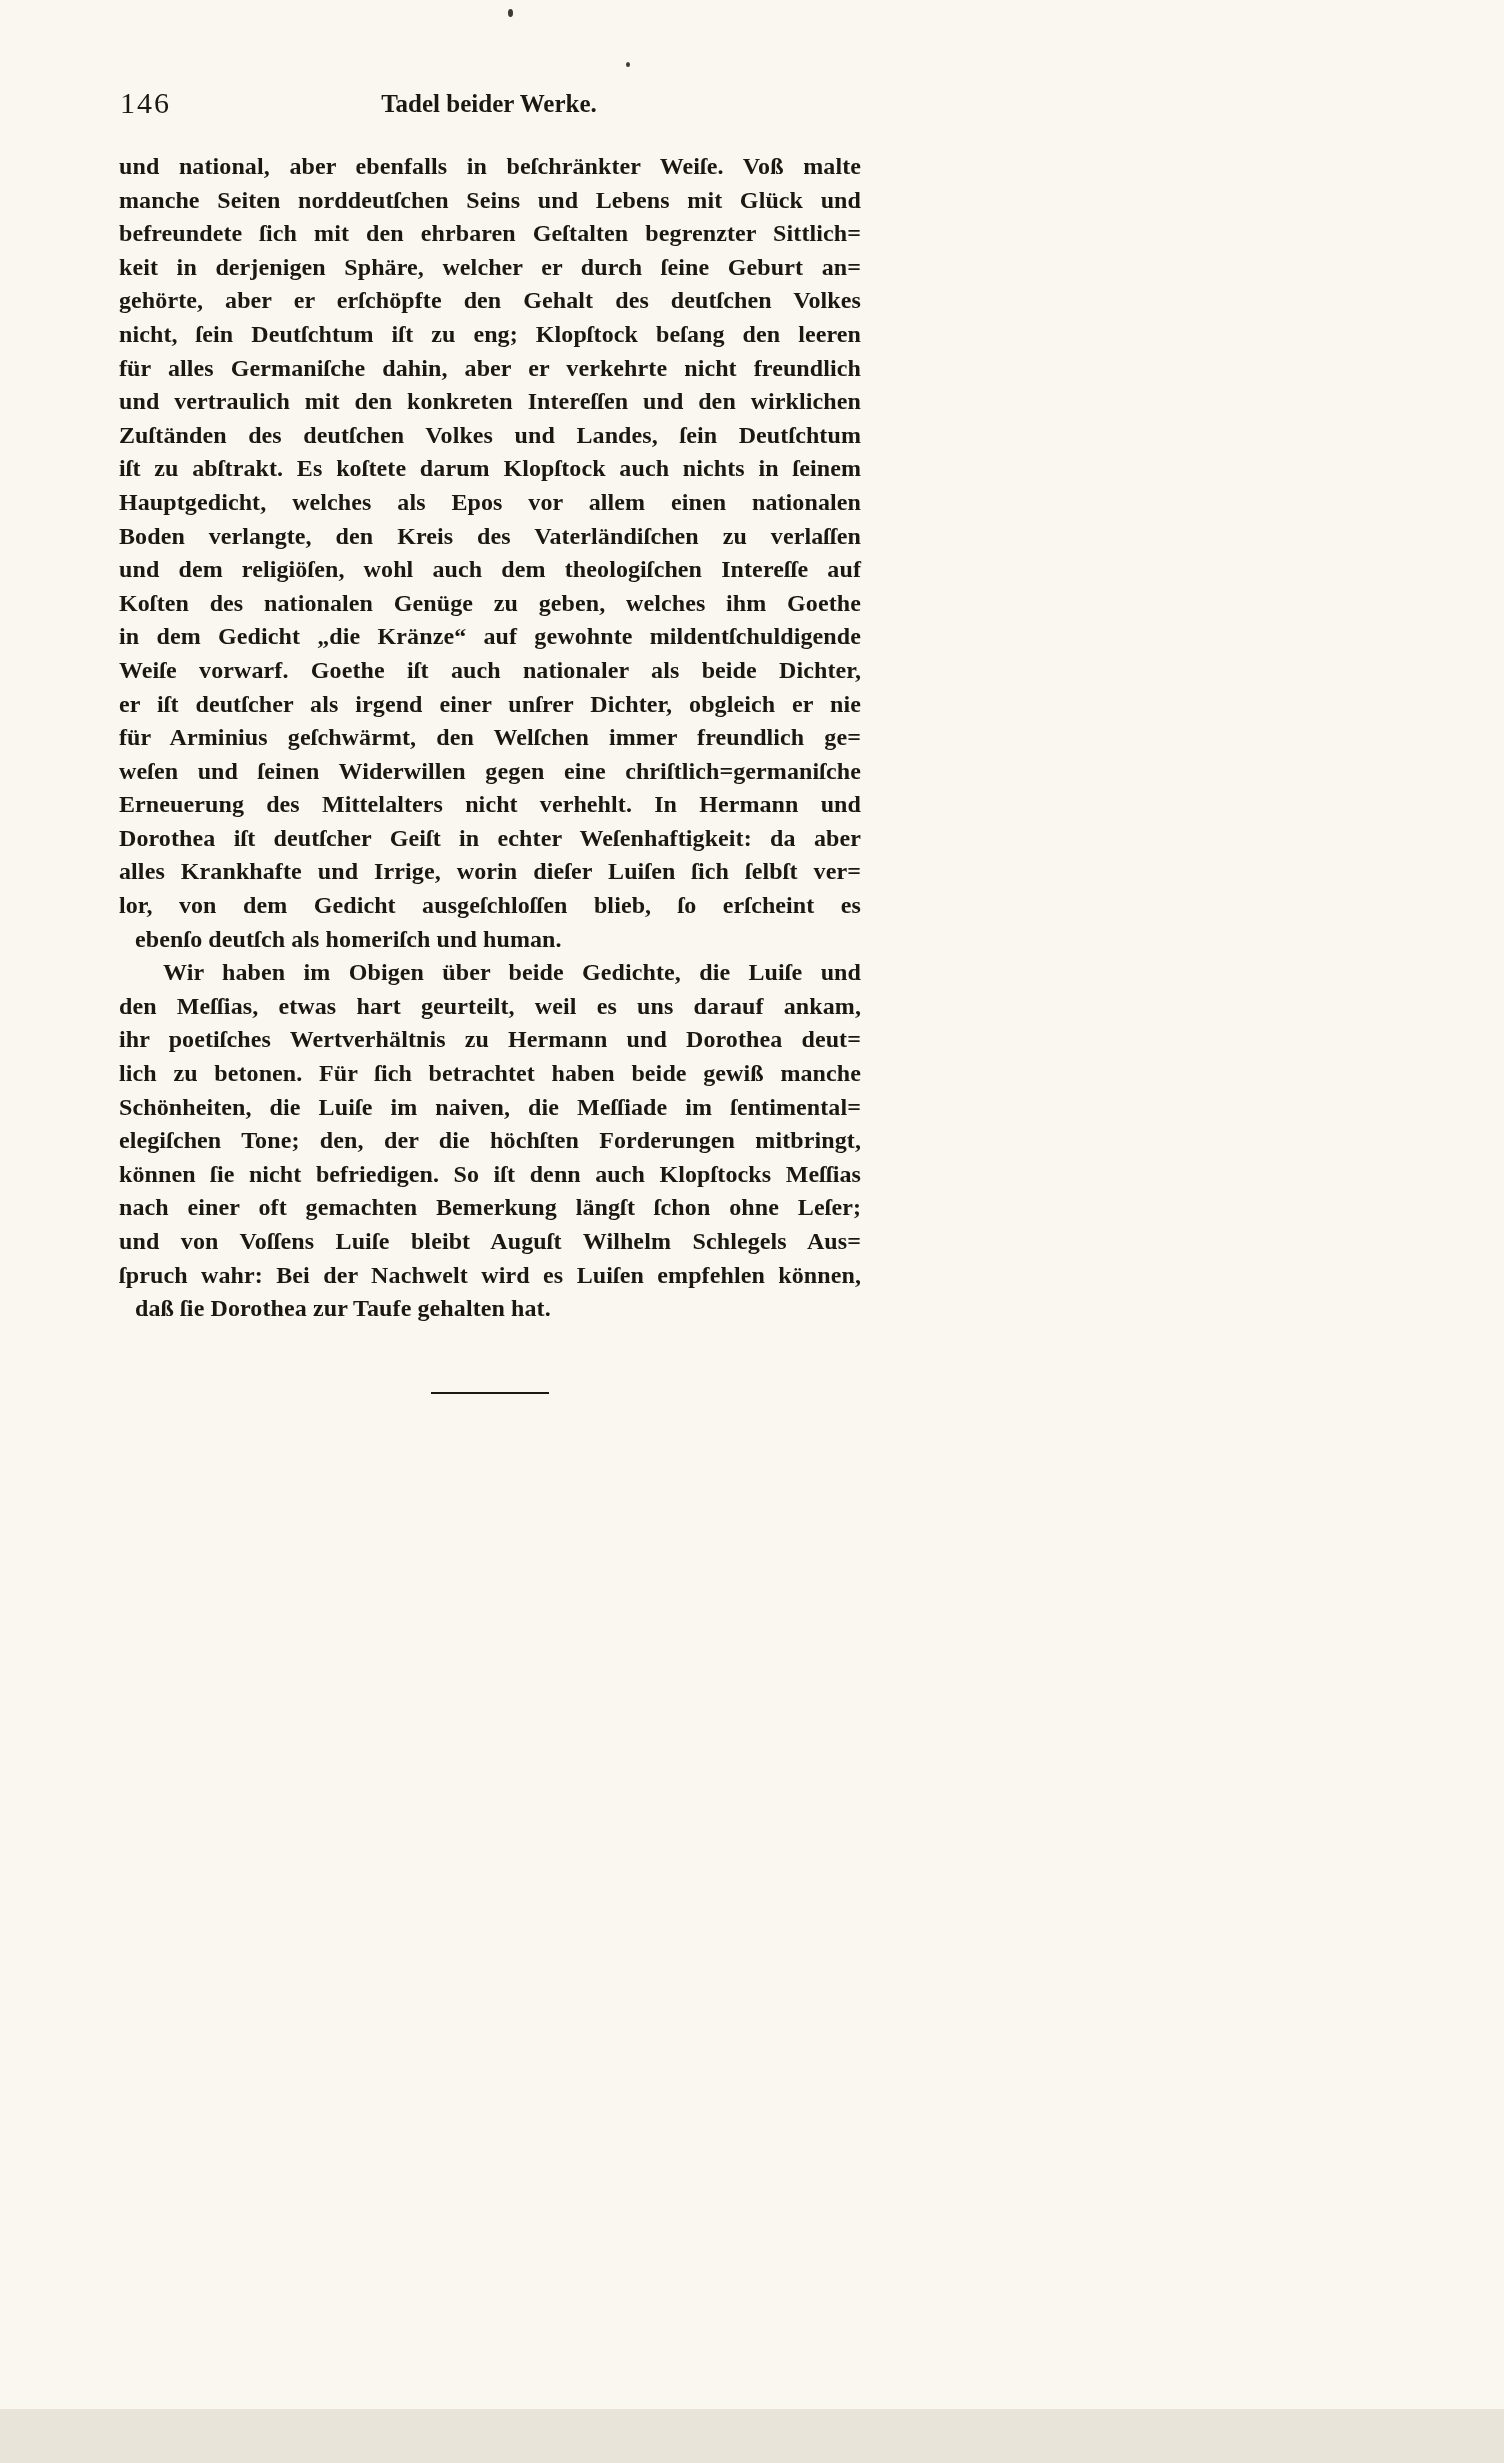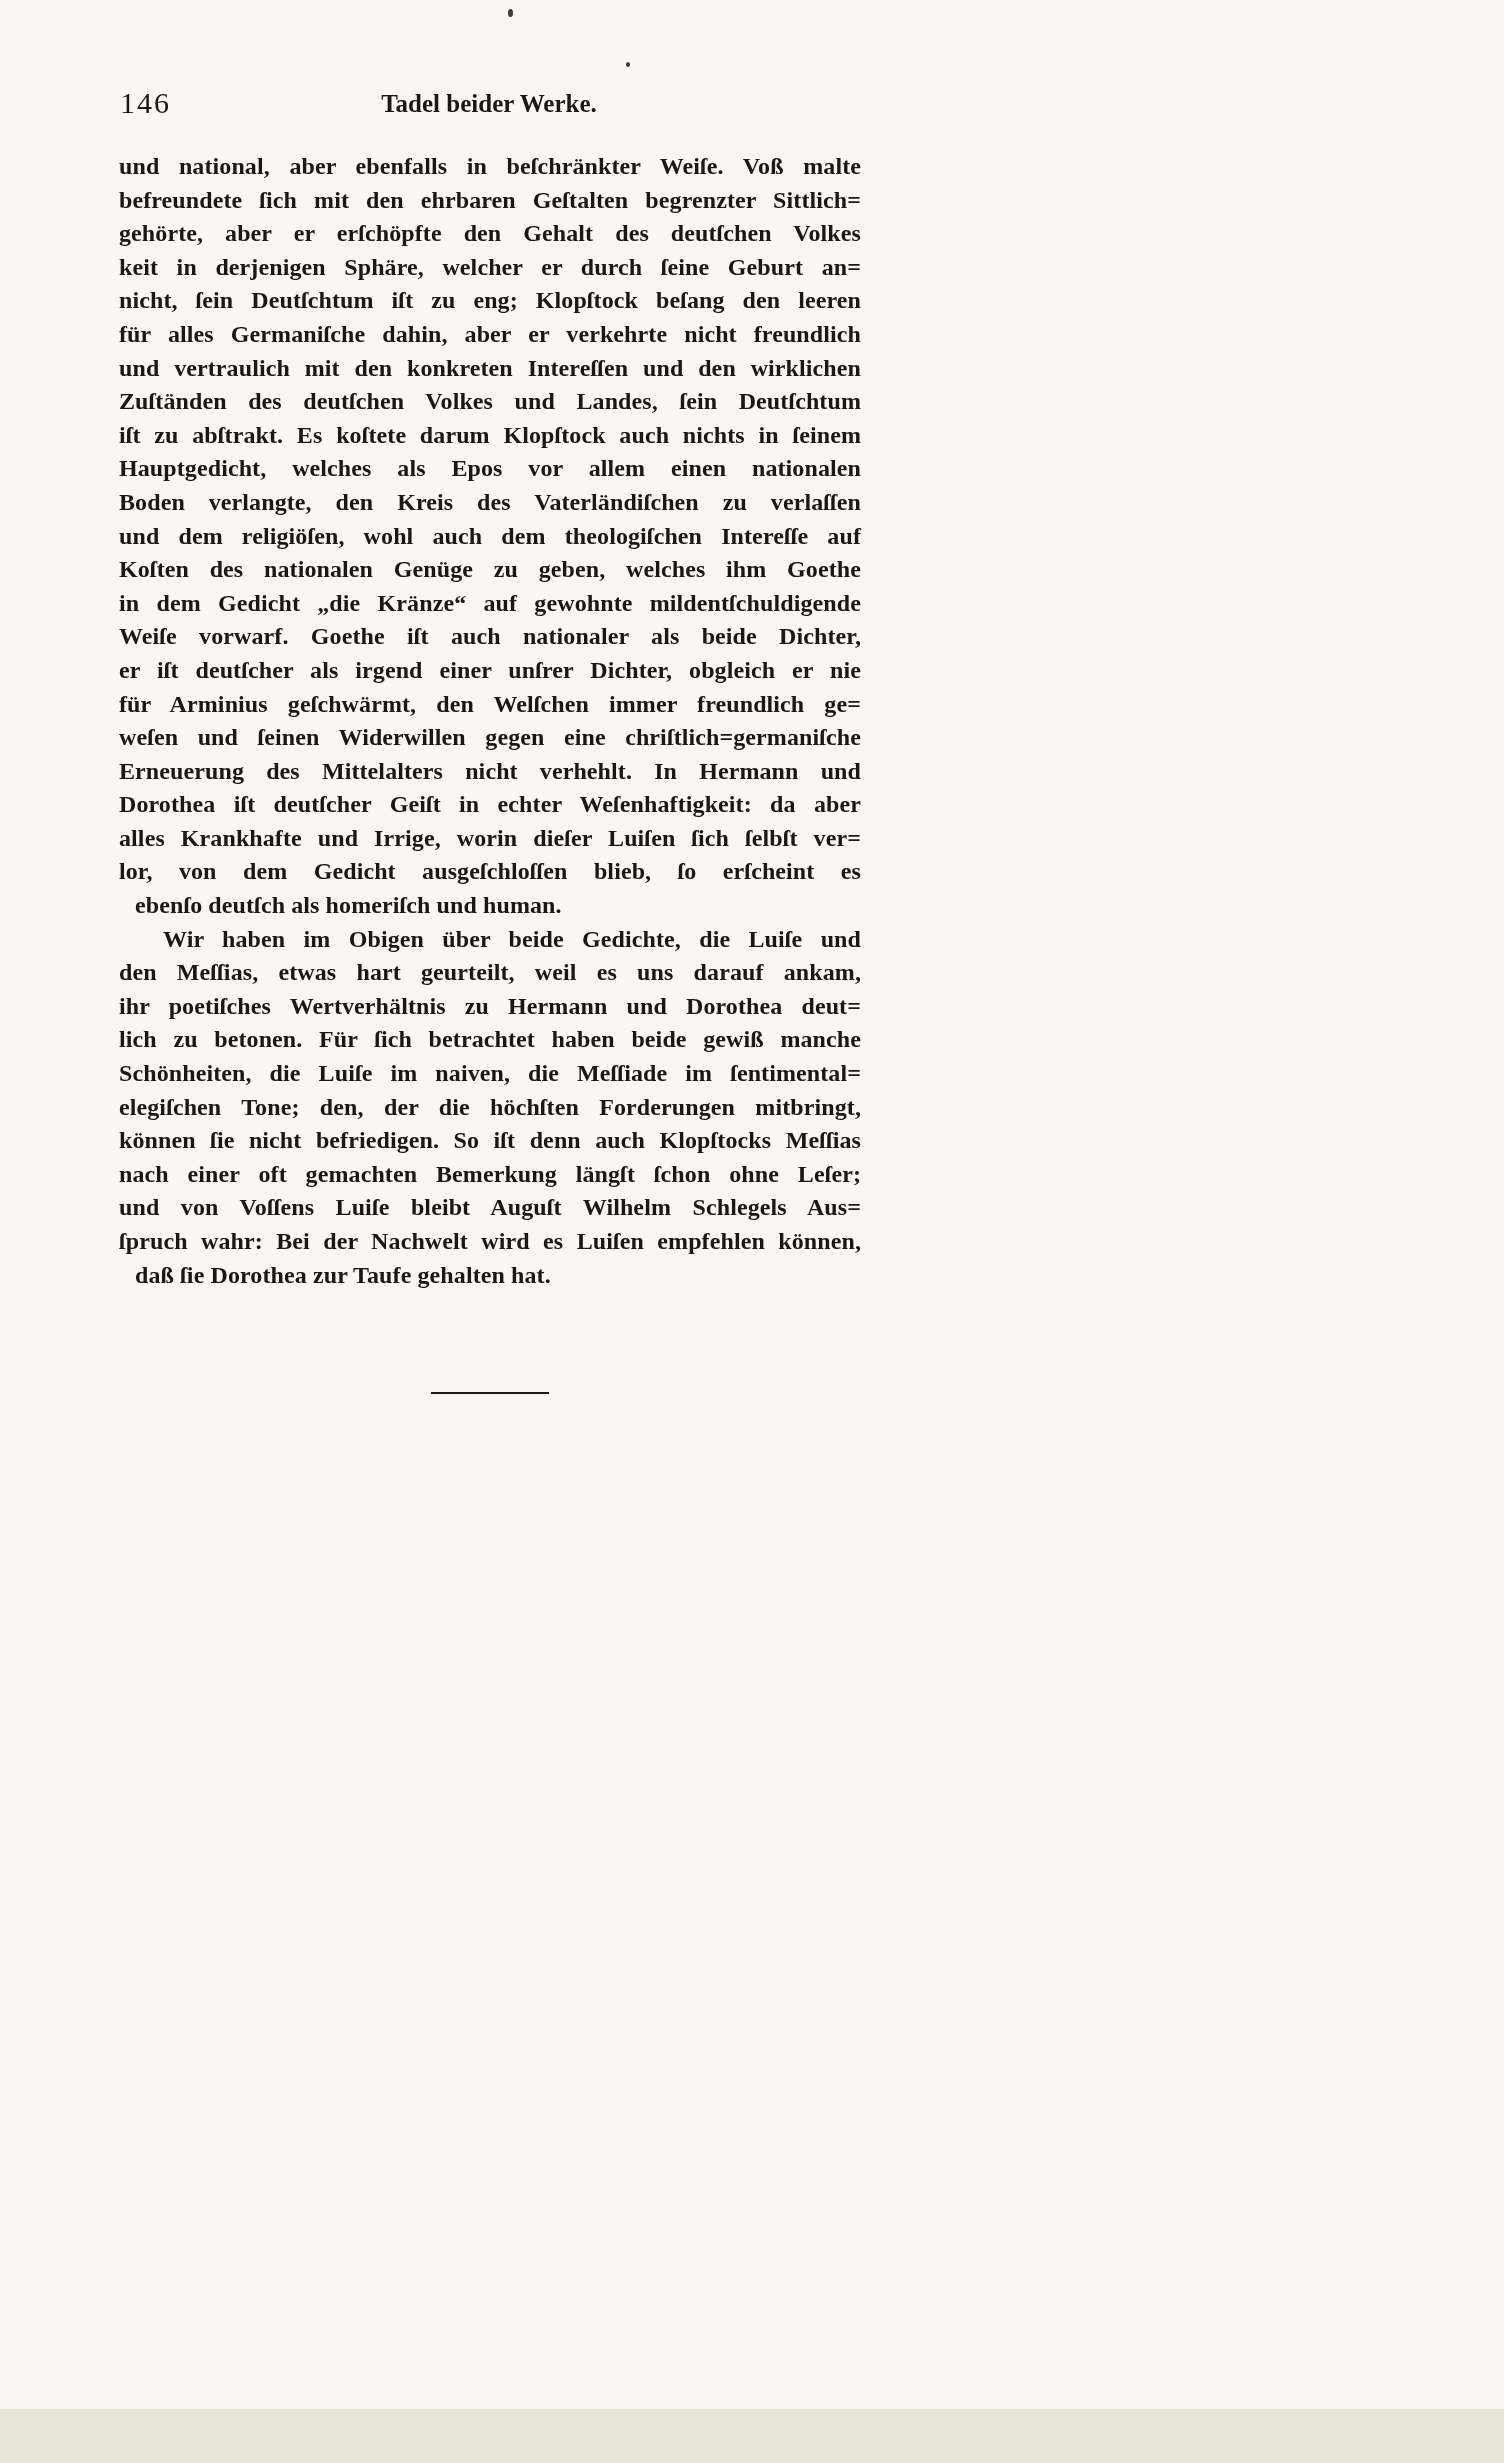--- a/index.html
+++ b/index.html
@@ -91,23 +91,24 @@
   <div class="speck speck-1"></div>
   <div class="speck speck-2"></div>
 
   <header class="page-header">
     <span class="page-number">146</span>
     <span class="running-head">Tadel beider Werke.</span>
   </header>
 
   <main class="text-block">
       <div class="line">und national, aber ebenfalls in beſchränkter Weiſe. Voß malte</div>
+      <div class="line">manche Seiten norddeutſchen Seins und Lebens mit Glück und</div>
       <div class="line">befreundete ſich mit den ehrbaren Geſtalten begrenzter Sittlich=</div>
+      <div class="line">keit in derjenigen Sphäre, welcher er durch ſeine Geburt an=</div>
       <div class="line">gehörte, aber er erſchöpfte den Gehalt des deutſchen Volkes</div>
-      <div class="line">keit in derjenigen Sphäre, welcher er durch ſeine Geburt an=</div>
       <div class="line">nicht, ſein Deutſchtum iſt zu eng; Klopſtock beſang den leeren</div>
       <div class="line">für alles Germaniſche dahin, aber er verkehrte nicht freundlich</div>
       <div class="line">und vertraulich mit den konkreten Intereſſen und den wirklichen</div>
       <div class="line">Zuſtänden des deutſchen Volkes und Landes, ſein Deutſchtum</div>
       <div class="line">iſt zu abſtrakt. Es koſtete darum Klopſtock auch nichts in ſeinem</div>
       <div class="line">Hauptgedicht, welches als Epos vor allem einen nationalen</div>
       <div class="line">Boden verlangte, den Kreis des Vaterländiſchen zu verlaſſen</div>
       <div class="line">und dem religiöſen, wohl auch dem theologiſchen Intereſſe auf</div>
       <div class="line">Koſten des nationalen Genüge zu geben, welches ihm Goethe</div>
       <div class="line">in dem Gedicht „die Kränze“ auf gewohnte mildentſchuldigende</div>

